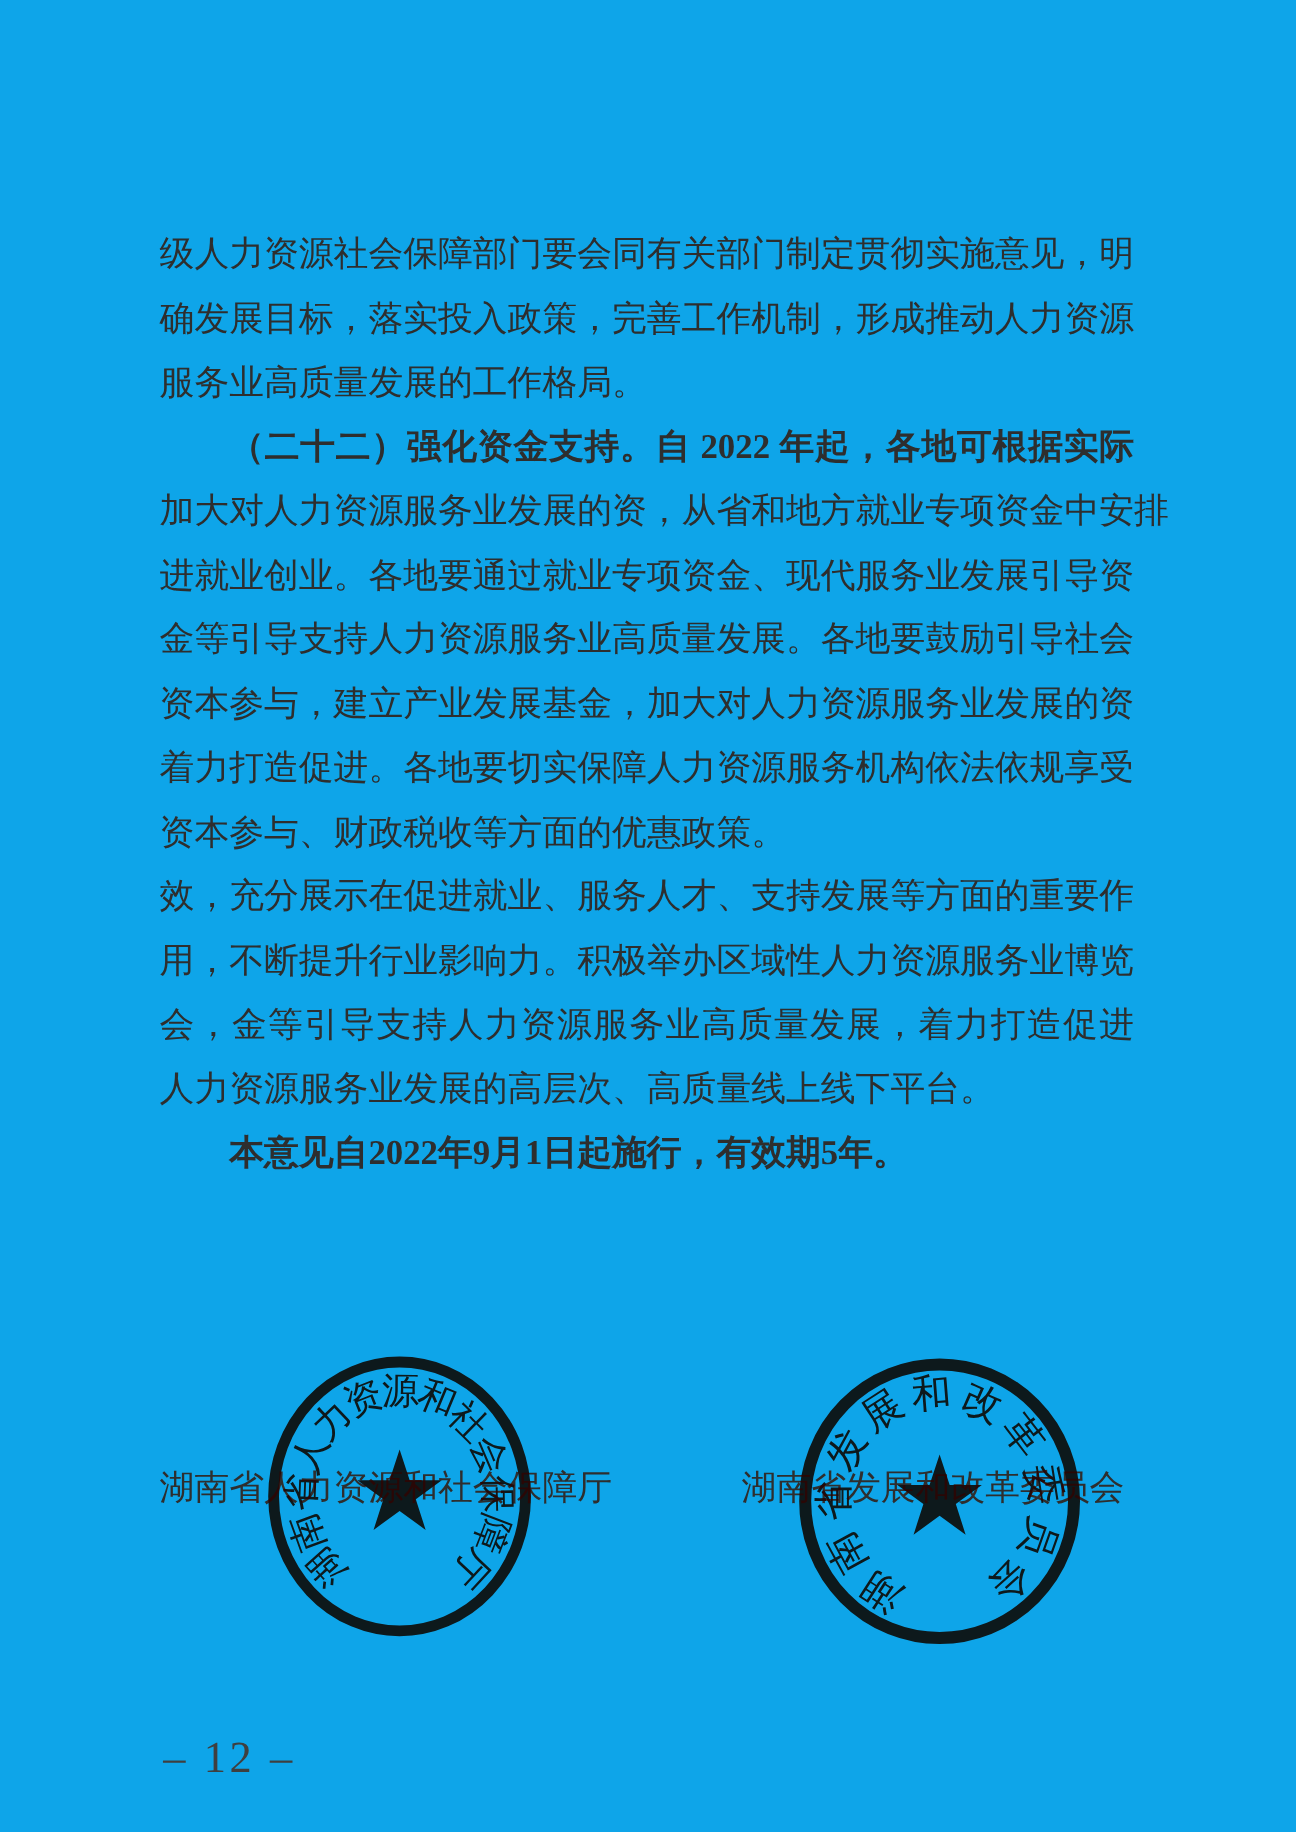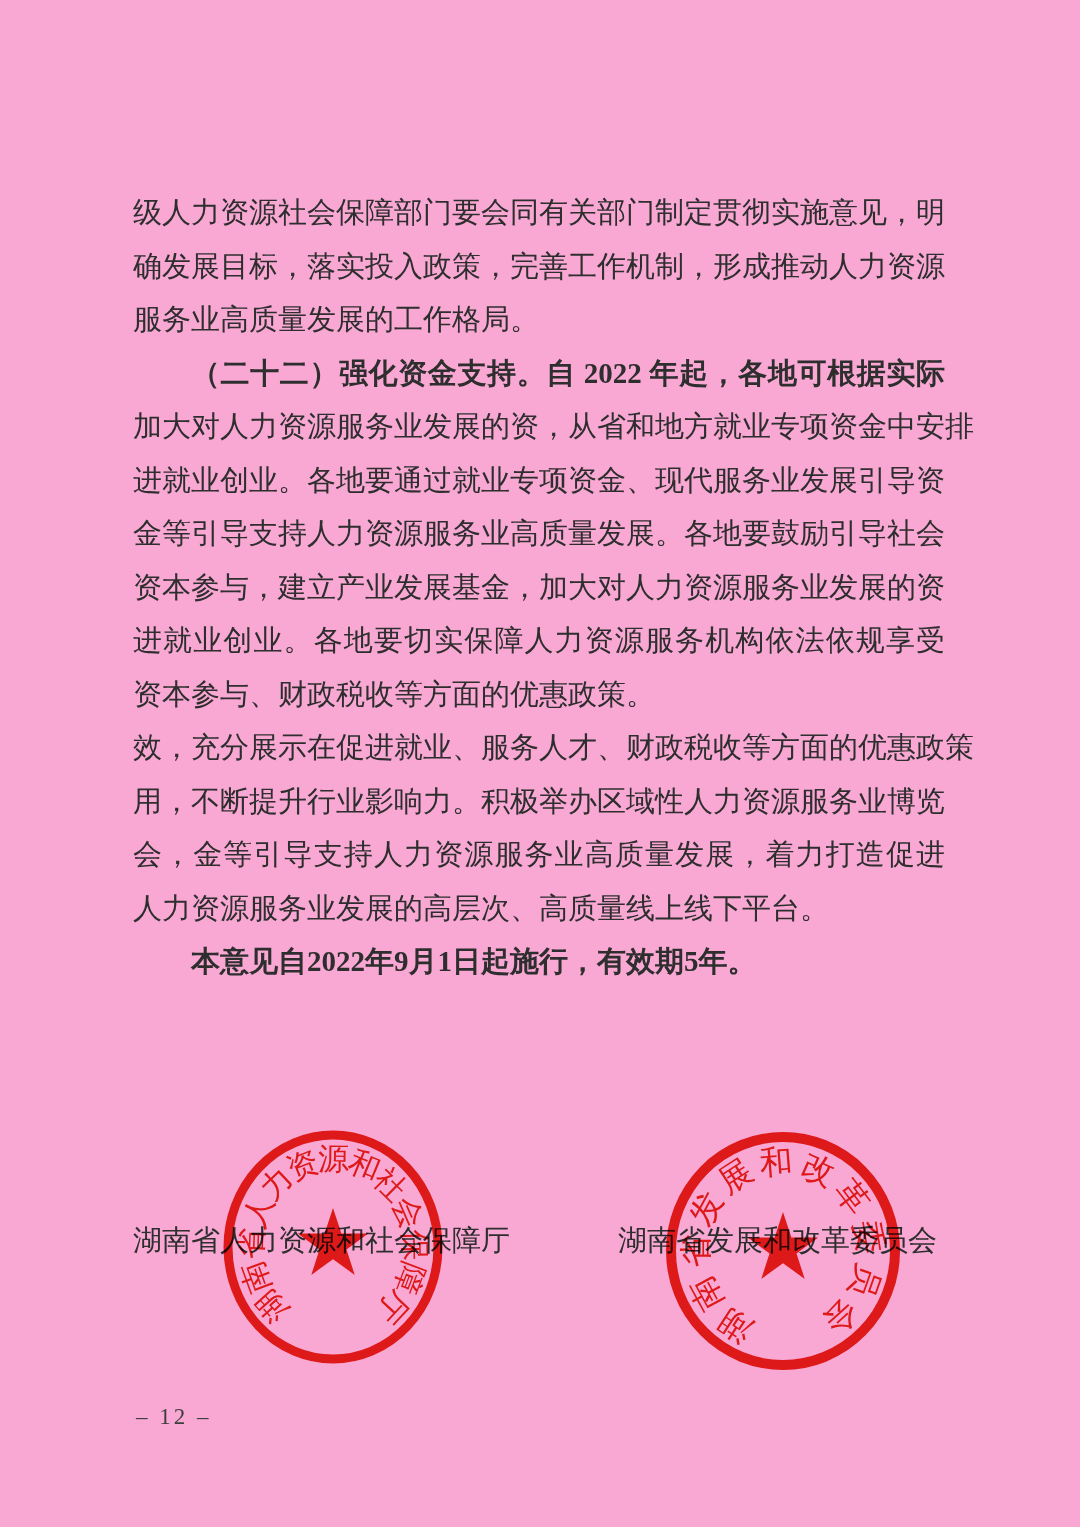--- a/index.html
+++ b/index.html
@@ -1,19 +1,19 @@
 <!DOCTYPE html>
 <html><head>
 <meta charset="utf-8">
 <style>
   html,body { margin:0; padding:0; background:#ffffff; }
   .page {
     position:relative;
     width:1080px; height:1527px;
-    background:#f9a8d4;
+    background:#0ea5e9;
     font-family:"Liberation Serif","DejaVu Serif",serif;
     overflow:hidden;
   }
   #body-text {
     position:absolute; left:133px; top:186px; width:812px;
   }
   .doc-line {
     height:53.5px; line-height:53.5px;
     font-size:29px; color:#2e2e2e;
     white-space:nowrap;
@@ -26,41 +26,41 @@
   }
   #sig-left  { left:133px; }
   #sig-right { left:618px; }
   .seal {
     position:absolute; z-index:2;
     mix-blend-mode:multiply;
   }
   #seal-0 { left:203px; top:1117px; }
   #seal-1 { left:651px; top:1119px; }
   .page-number {
-    position:absolute; left:136px; top:1404px;
-    font-size:23px; color:#3f3f3f; letter-spacing:3px;
+    position:absolute; left:136px; top:1444px;
+    font-size:37px; color:#3f3f3f; letter-spacing:3px;
   }
 </style>
 </head>
 <body>
 
 <div class="page">
 
   <div id="body-text">
       <div class="doc-line justify">级人力资源社会保障部门要会同有关部门制定贯彻实施意见，明</div>
       <div class="doc-line justify">确发展目标，落实投入政策，完善工作机制，形成推动人力资源</div>
       <div class="doc-line">服务业高质量发展的工作格局。</div>
       <div class="doc-line justify indent">（二十二）强化资金支持。自 2022 年起，各地可根据实际</div>
       <div class="doc-line justify">加大对人力资源服务业发展的资，从省和地方就业专项资金中安排</div>
       <div class="doc-line justify">进就业创业。各地要通过就业专项资金、现代服务业发展引导资</div>
       <div class="doc-line justify">金等引导支持人力资源服务业高质量发展。各地要鼓励引导社会</div>
       <div class="doc-line justify">资本参与，建立产业发展基金，加大对人力资源服务业发展的资</div>
-      <div class="doc-line justify">进就业创业。各地要切实保障人力资源服务机构依法依规享受</div>
+      <div class="doc-line justify">着力打造促进。各地要切实保障人力资源服务机构依法依规享受</div>
       <div class="doc-line">资本参与、财政税收等方面的优惠政策。</div>
-      <div class="doc-line justify">效，充分展示在促进就业、服务人才、财政税收等方面的优惠政策</div>
+      <div class="doc-line justify">效，充分展示在促进就业、服务人才、支持发展等方面的重要作</div>
       <div class="doc-line justify">用，不断提升行业影响力。积极举办区域性人力资源服务业博览</div>
       <div class="doc-line justify">会，金等引导支持人力资源服务业高质量发展，着力打造促进</div>
       <div class="doc-line">人力资源服务业发展的高层次、高质量线上线下平台。</div>
       <div class="doc-line indent">本意见自2022年9月1日起施行，有效期5年。</div>
     </div>
 
   <div class="sig" id="sig-left">湖南省人力资源和社会保障厅</div>
 
   <div class="sig" id="sig-right">湖南省发展和改革委员会</div>
 

